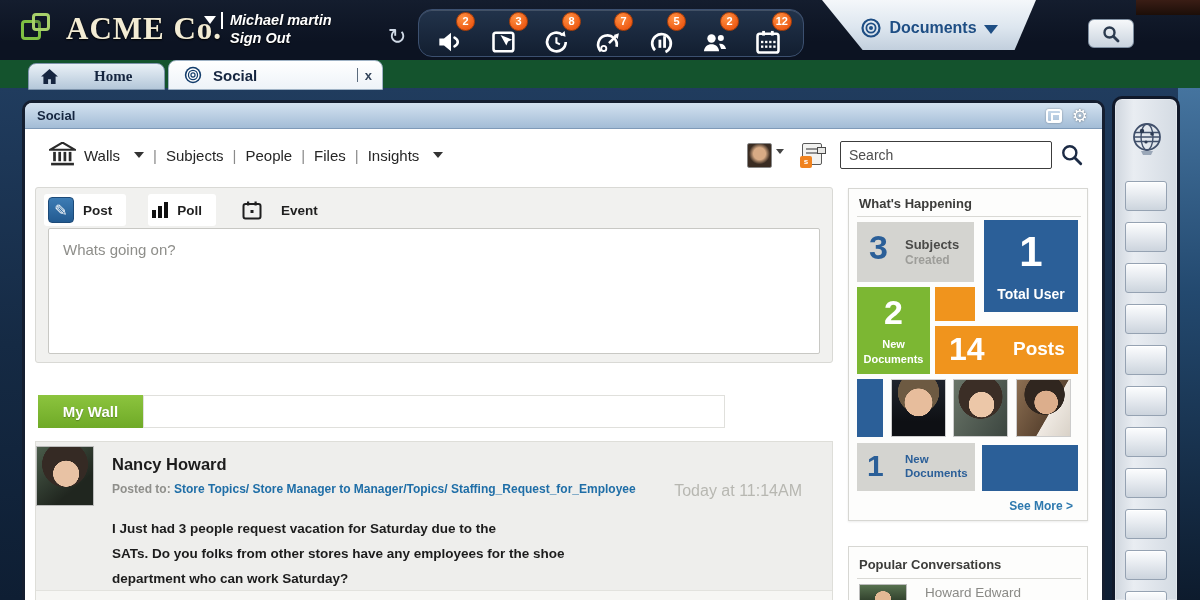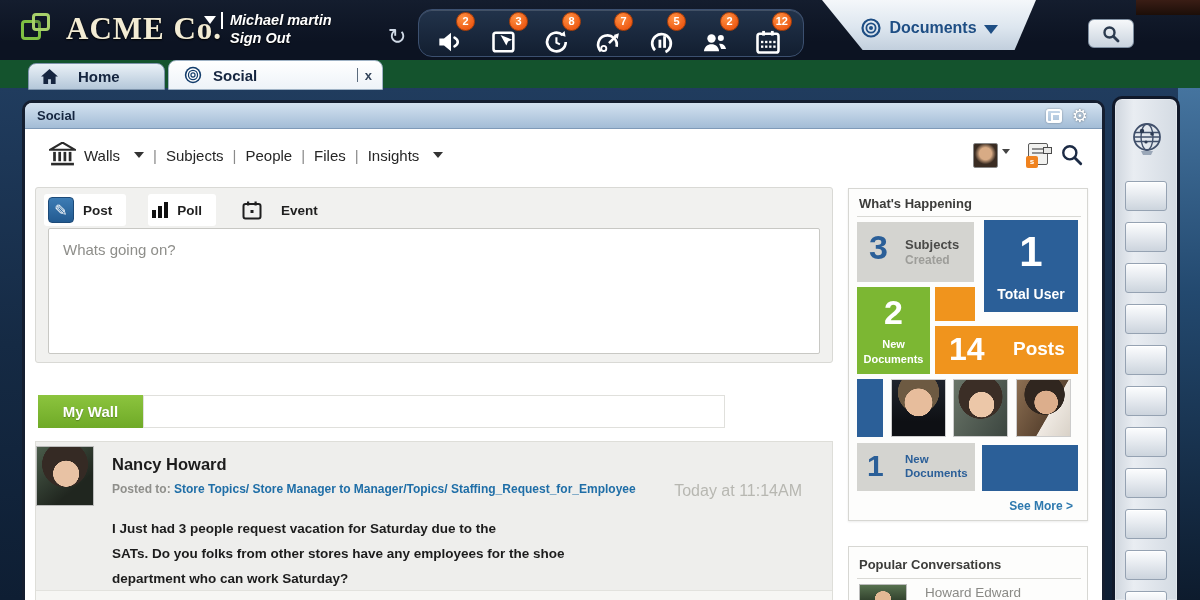--- a/index.html
+++ b/index.html
@@ -39,21 +39,21 @@
   .top-search-btn { position:absolute; left:1088px; top:19px; width:46px; height:29px;
            background:linear-gradient(180deg,#f6f8fa,#c9d3de); border:1px solid #7e8ea0; border-radius:6px;
            display:flex; align-items:center; justify-content:center; cursor:pointer; }
 
   
   .tabbar { position:absolute; left:0; top:60px; width:1200px; height:40px; z-index:25; }
   .tab { position:absolute; display:flex; align-items:center; border-radius:8px 8px 0 0; cursor:pointer; }
   .tab-home { left:28px; top:3px; width:137px; height:27px; background:linear-gradient(180deg,#eaf1f7,#b4c7d9); border:1px solid #7d93ab; }
   .tab-social { left:168px; top:0px; width:215px; height:30px; background:linear-gradient(180deg,#ffffff,#eef3f8); border:1px solid #9fb2c5; }
   .tab-label { font-weight:bold; font-size:15px; color:#15253f; }
-  .tab-home .tab-label { margin-left:20px; }
+  .tab-home .tab-label { margin-left:36px;font-family:Liberation Serif, serif; }
   .tab-social .tab-label { margin-left:10px; }
   .tab-home svg { margin-left:12px; }
   .tab-social svg { margin-left:14px; }
   .tab-close-wrap { margin-left:auto; margin-right:10px; display:flex; align-items:center; gap:7px; }
   .tab-close-div { width:1px; height:14px; background:#5b6b7d; }
   .tab-close { font-size:13px; font-weight:bold; color:#33445a; }
 
   
   .main { position:absolute; left:0; top:88px; width:1200px; height:512px;
           background:linear-gradient(170deg,#1a3ciaa 0%, #15293f 100%);
@@ -367,20 +367,21 @@
         <div class="nav-right">
           <div class="nav-avatar"></div>
           <div class="nav-avatar-caret"></div>
           <div class="feed-icon">
             <div class="feed-page"></div>
             <div class="feed-line" style="top:5px"></div>
             <div class="feed-line" style="top:9px"></div>
             <div class="feed-sq-blue"></div>
             <div class="feed-sq-orange">s</div>
           </div>
+          <input class="nav-search" placeholder="Search" style="">
           <svg class="nav-mag" width="24" height="24" viewBox="0 0 22 22">
             <circle cx="9" cy="9" r="6" fill="none" stroke="#1c2b45" stroke-width="2.2"></circle>
             <path d="M13.5 13.5l5.5 5.5" stroke="#1c2b45" stroke-width="2.6" stroke-linecap="round"></path>
           </svg>
         </div>
       </div>
 
       <div class="composer">
         <div class="comp-tabs">
           <div class="comp-tab">

